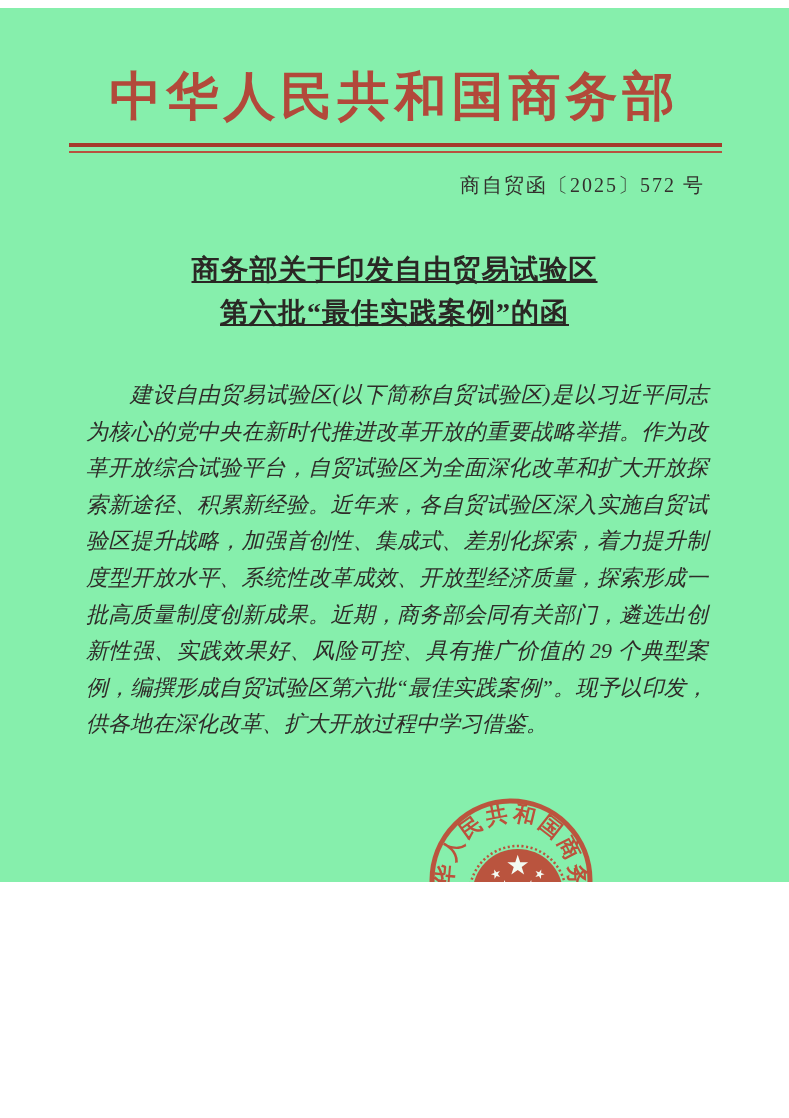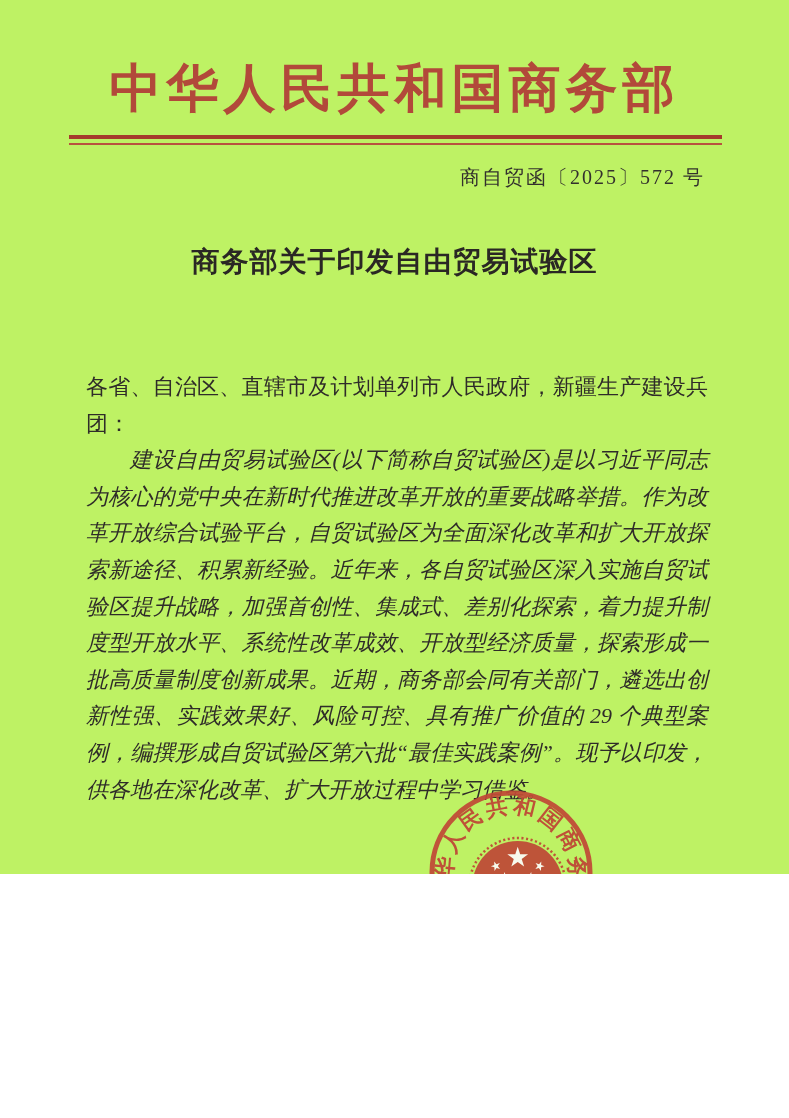--- a/index.html
+++ b/index.html
@@ -1,22 +1,22 @@
 <!DOCTYPE html>
 <html><head>
 <meta charset="utf-8">
 <style>
   * { margin: 0; padding: 0; box-sizing: border-box; }
   html, body { background: #ffffff; }
   .page {
     position: relative;
     width: 789px;
     height: 874px;
-    margin: 0 auto;
-    background: #bef264;
+    margin: 8px auto;
+    background: #86efac;
     overflow: hidden;
     font-family: "Liberation Serif", serif;
   }
   .org-name {
     position: absolute;
     top: 54px; left: 0; width: 100%;
     text-align: center;
     color: #b2493a;
     font-size: 52px;
     font-weight: 700;
@@ -36,20 +36,21 @@
   }
   .doc-title {
     position: absolute;
     top: 240px; left: 0; width: 100%;
     text-align: center;
     font-size: 28px;
     font-weight: 700;
     color: #2a2724;
     line-height: 43px;
     letter-spacing: 1px;
+    text-decoration: underline;
   }
   .letter-body {
     position: absolute;
     top: 369px; left: 86px; width: 622px;
     font-size: 22px;
     color: #2f2c29;
     line-height: 36.6px;
     text-align: justify;
     text-justify: inter-character;
   }
@@ -104,24 +105,24 @@
 
   <div class="rule-top">
     <div class="rule-thick"></div>
     <div class="rule-thin"></div>
   </div>
 
   <div class="doc-number">商自贸函〔2025〕572 号</div>
 
   <div class="doc-title">
     <div>商务部关于印发自由贸易试验区</div>
+    <div>第六批“最佳实践案例”的函</div>
   </div>
 
   <div class="letter-body">
-    <p class="salutation">各省、自治区、直辖市及计划单列市人民政府，新疆生产建设兵团：</p>
     <p class="paragraph">建设自由贸易试验区(以下简称自贸试验区)是以习近平同志为核心的党中央在新时代推进改革开放的重要战略举措。作为改革开放综合试验平台，自贸试验区为全面深化改革和扩大开放探索新途径、积累新经验。近年来，各自贸试验区深入实施自贸试验区提升战略，加强首创性、集成式、差别化探索，着力提升制度型开放水平、系统性改革成效、开放型经济质量，探索形成一批高质量制度创新成果。近期，商务部会同有关部门，遴选出创新性强、实践效果好、风险可控、具有推广价值的 29 个典型案例，编撰形成自贸试验区第六批“最佳实践案例”。现予以印发，供各地在深化改革、扩大开放过程中学习借鉴。</p>
   </div>
 
   <div class="issue-date">2025 年 8 月 29 日</div>
 
   <div class="seal-wrap">
     <svg viewBox="0 0 200 200" width="168" height="168">
       <defs>
         <path id="star5" d="M0,-1 L0.2245,-0.309 L0.951,-0.309 L0.363,0.118 L0.5878,0.809 L0,0.382 L-0.5878,0.809 L-0.363,0.118 L-0.951,-0.309 L-0.2245,-0.309 Z"></path>
         <path id="sealArcPath" d="M 42.7 140.2 A 70 70 0 1 1 157.3 140.2" fill="none"></path>

